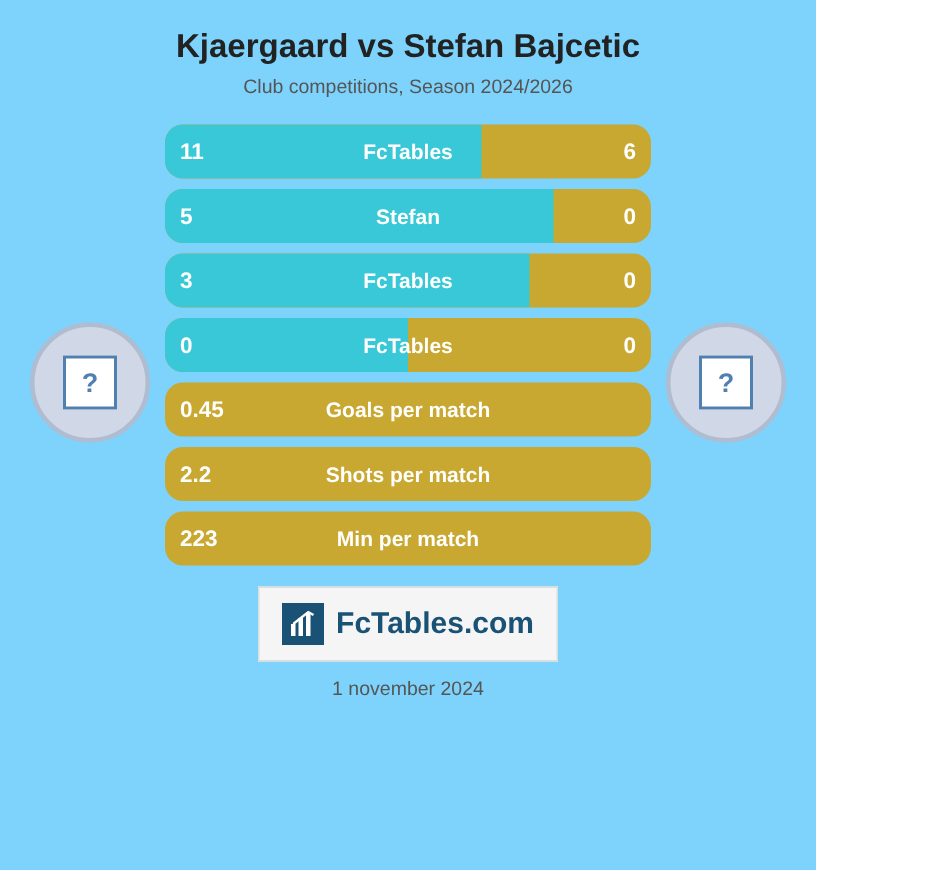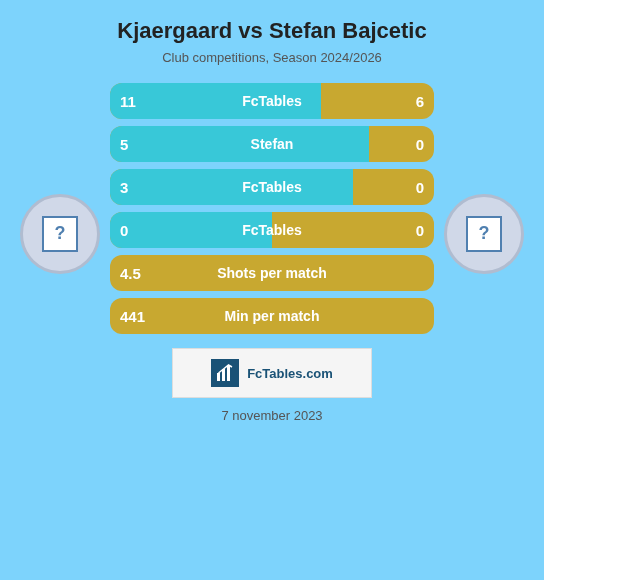--- a/index.html
+++ b/index.html
@@ -163,21 +163,21 @@
       align-items: center;
       justify-content: center;
     }
 
     .brand-icon svg {
       width: 20px;
       height: 20px;
     }
 
     .brand-text {
-      font-size: 13px;
+      font-size: 20px;
       font-weight: bold;
       color: #1a5276;
     }
 
     .date-text {
       margin-top: 10px;
       font-size: 13px;
       color: #555;
       text-align: center;
     }
@@ -225,27 +225,33 @@
         <div class="bar-row">
           <div class="bar-bg">
             <div class="bar-fill" style="width: 50%;"></div>
             <span class="bar-label-left">0</span>
             <span class="bar-label-center">FcTables</span>
             <span class="bar-label-right">0</span>
           </div>
         </div>
         <div class="bar-row">
           <div class="bar-bg">
-            <span class="bar-label-left">4.5</span>
+            <span class="bar-label-left">0.45</span>
+            <span class="bar-label-center">Goals per match</span>
+          </div>
+        </div>
+        <div class="bar-row">
+          <div class="bar-bg">
+            <span class="bar-label-left">2.2</span>
             <span class="bar-label-center">Shots per match</span>
           </div>
         </div>
         <div class="bar-row">
           <div class="bar-bg">
-            <span class="bar-label-left">441</span>
+            <span class="bar-label-left">223</span>
             <span class="bar-label-center">Min per match</span>
           </div>
         </div>
       </div>
 
     <div class="player-avatar">
       <div class="avatar-circle">
         <div class="avatar-placeholder">?</div>
       </div>
     </div>
@@ -256,14 +262,14 @@
       <svg viewBox="0 0 20 20" fill="none" xmlns="http://www.w3.org/2000/svg">
         <rect x="2" y="10" width="3" height="8" fill="white"></rect>
         <rect x="7" y="6" width="3" height="12" fill="white"></rect>
         <rect x="12" y="2" width="3" height="16" fill="white"></rect>
         <polyline points="3.5,10 8.5,6 13.5,2 17,4" stroke="white" stroke-width="1.5" fill="none"></polyline>
       </svg>
     </div>
     <span class="brand-text">FcTables.com</span>
   </div>
 
-  <div class="date-text">7 november 2023</div>
+  <div class="date-text">1 november 2024</div>
 </div>
 
 </body></html>

